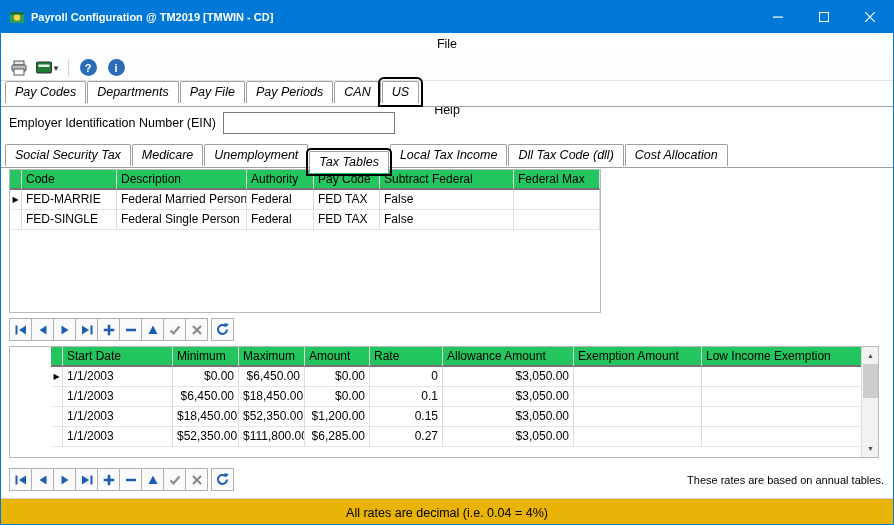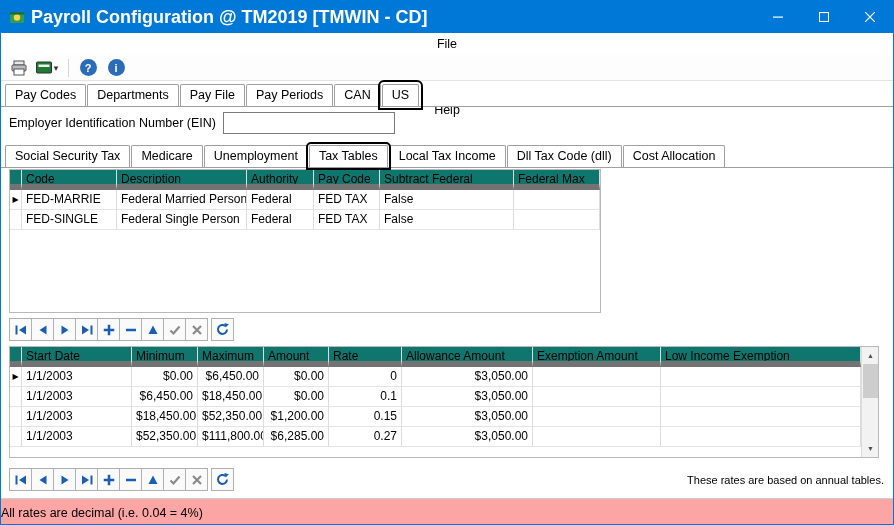--- a/index.html
+++ b/index.html
@@ -3,77 +3,77 @@
 <meta charset="utf-8">
 <style>
   * { margin:0; padding:0; box-sizing:border-box; }
   html,body { width:894px; height:525px; }
   body { font-family:"Liberation Sans", sans-serif; font-size:12.5px; color:#000; background:#fff; }
   .window { position:relative; width:894px; height:525px; background:#fff; border:1px solid #0078d7; overflow:hidden; }
 
   
   .titlebar { position:absolute; top:0; left:0; width:100%; height:32px; background:#0078d7; display:flex; align-items:center; }
   .app-icon { margin:0 6px 0 8px; display:flex; }
-  .title-text { color:#fff; font-size:18px; font-weight:bold; }
+  .title-text { color:#fff; font-size:11px; font-weight:bold; }
   .caption-buttons { margin-left:auto; display:flex; height:32px; }
   .cap-btn { width:46px; height:32px; display:flex; align-items:center; justify-content:center; cursor:pointer; }
 
   
   .menubar { position:absolute; top:32px; left:0; width:100%; height:22px; background:#fff; display:flex; align-items:center;flex-direction:column; }
   .menu-item { padding:0 9px; height:22px; line-height:22px; cursor:default; }
 
   
   .toolbar { position:absolute; top:54px; left:0; width:100%; height:26px; background:#fdfdfd; border-bottom:1px solid #e3e3e3; display:flex; align-items:center; padding-left:5px; }
   .tb-btn { height:22px; min-width:26px; display:flex; align-items:center; justify-content:center; border:1px solid transparent; margin-right:2px; }
   .tb-caret { font-size:9px; color:#333; margin-left:2px; }
   .tb-sep { width:1px; height:18px; background:#d5d5d5; margin:0 6px; }
   .round-icon { width:17px; height:17px; border-radius:50%; background:#2b6cb8; color:#fff; font-size:11px; font-weight:bold; display:flex; align-items:center; justify-content:center; }
 
   
-  .tabstrip { position:absolute; left:0; width:100%; border-bottom:1px solid #9f9f9f; display:flex; align-items:flex-end; padding-left:4px; background:#fff; }
+  .tabstrip { position:absolute; left:0; width:100%; border-bottom:1px solid #9f9f9f; display:flex; align-items:flex-start; padding-left:4px; background:#fff;font-style:italic; }
   .tabstrip.main { top:80px; height:26px; }
   .tabstrip.sub { top:143px; height:24px; }
   .tab { height:22px; line-height:21px; padding:0 9px; background:#fff; border:1px solid #9f9f9f; border-bottom:none; border-radius:2px 2px 0 0; margin-right:1px; cursor:pointer; white-space:nowrap; position:relative; }
   .tab.highlighted { outline:2px solid #000; outline-offset:2px; z-index:3; }
   .tabstrip.sub .tab.highlighted { outline-offset:1px;margin-top:7px; }
 
   
   .ein-row { position:absolute; top:110px; left:8px; height:23px; display:flex; align-items:center; }
   .ein-label { width:214px; }
   .ein-input { width:172px; height:22px; border:1px solid #7a7a7a; font-family:"Liberation Sans", sans-serif; font-size:12.5px; padding:0 3px; }
 
   
   .grid { position:absolute; background:#fff; border:1px solid #b9b9b9; overflow:hidden; }
   .grid1 { top:168px; left:8px; width:592px; height:144px; }
-  .grid2 { top:345px; left:8px; width:870px; height:112px; }
+  .grid2 { top:345px; left:8px; width:870px; height:112px;padding-left:41px; }
   .grow { display:grid; height:20px; }
   .grid1 .grow { grid-template-columns:12px 95px 130px 67px 66px 134px 86px; }
   .grid2 .grow { grid-template-columns:12px 110px 66px 66px 65px 73px 131px 128px 200px; }
   .gc { height:20px; line-height:19px; padding:0 4px; border-right:1px solid #dcdcdc; border-bottom:1px solid #e4e4e4; overflow:hidden; white-space:nowrap; font-size:12px; }
-  .grow.header .gc { border-bottom:6px solid #737373; background:#0f766e; }
+  .grow.header .gc { border-bottom:2px solid #737373; background:#22c55e; }
   .gc.ind { padding:0; text-align:center; font-size:8px; line-height:20px; color:#000; }
   .gc.r { text-align:right; }
 
   
   .vscroll { position:absolute; top:0; right:0; width:17px; height:100%; background:#f2f2f2; border-left:1px solid #dcdcdc; }
   .sb-btn { width:17px; height:17px; display:flex; align-items:center; justify-content:center; font-size:7px; color:#505050; background:#f2f2f2; }
   .sb-btn.down { position:absolute; bottom:0; }
   .sb-thumb { position:absolute; top:17px; left:1px; width:15px; height:34px; background:#cdcdcd; }
 
   
   .navigator { position:absolute; left:8px; display:flex; }
   .nav1 { top:317px; }
   .nav2 { top:467px; }
   .nav-btn { width:23px; height:23px; background:#fafafa; border:1px solid #b0b0b0; display:flex; align-items:center; justify-content:center; margin-left:-1px; cursor:pointer; }
   .nav-btn:first-child { margin-left:0; }
   .nav-btn.gap { margin-left:3px; }
 
   .annual-note { position:absolute; top:473px; right:9px; font-size:11px; }
 
-  .statusbar { position:absolute; top:497px; left:0; width:100%; height:28px; border-top:1px solid #cfcfcf; display:flex; align-items:center; justify-content:flex-start; background:#fca5a5; }
+  .statusbar { position:absolute; top:497px; left:0; width:100%; height:28px; border-top:1px solid #cfcfcf; display:flex; align-items:center; justify-content:center; background:#eab308; }
 </style>
 </head>
 <body>
 
 <div class="window">
 
   <div class="titlebar">
     <span class="app-icon">
       <svg width="16" height="16" viewBox="0 0 16 16">
           <rect x="1" y="3" width="14" height="11" rx="1" fill="#2e9e4f"></rect>

